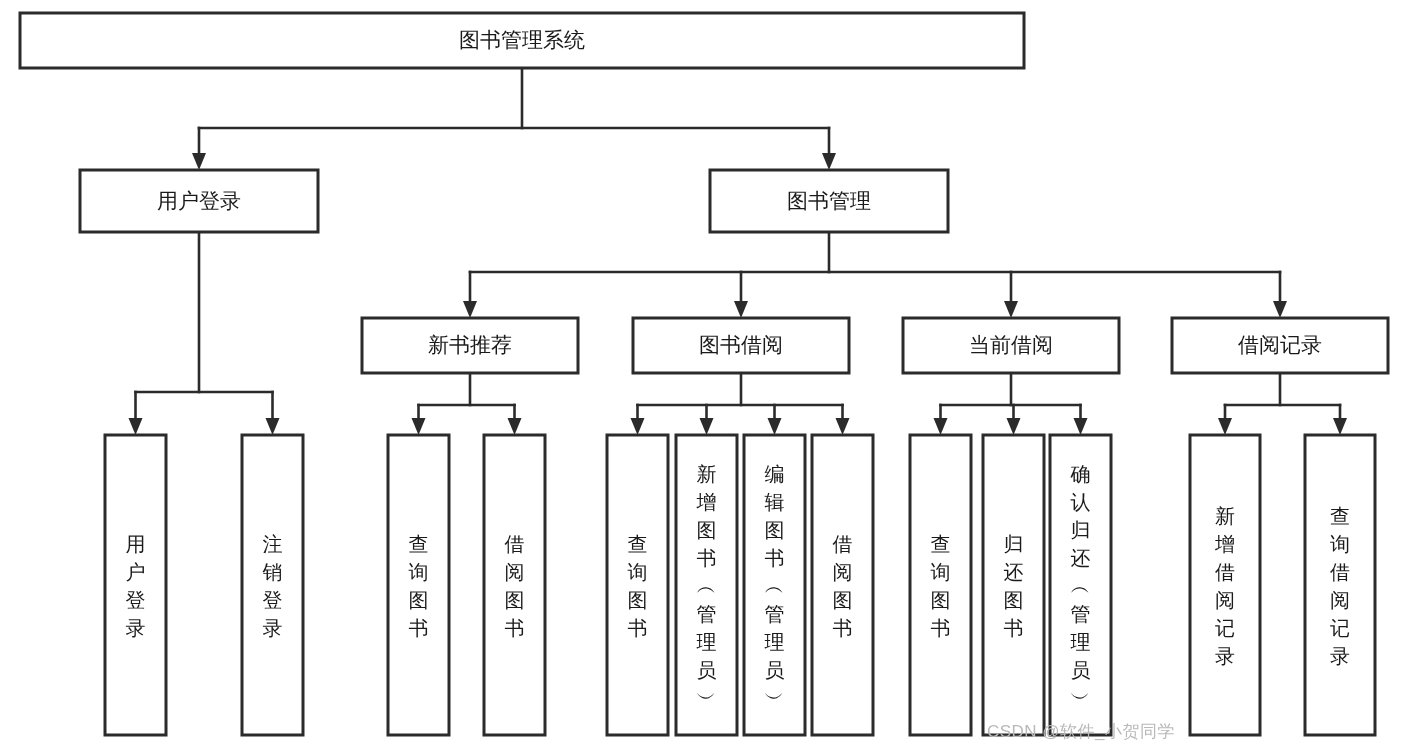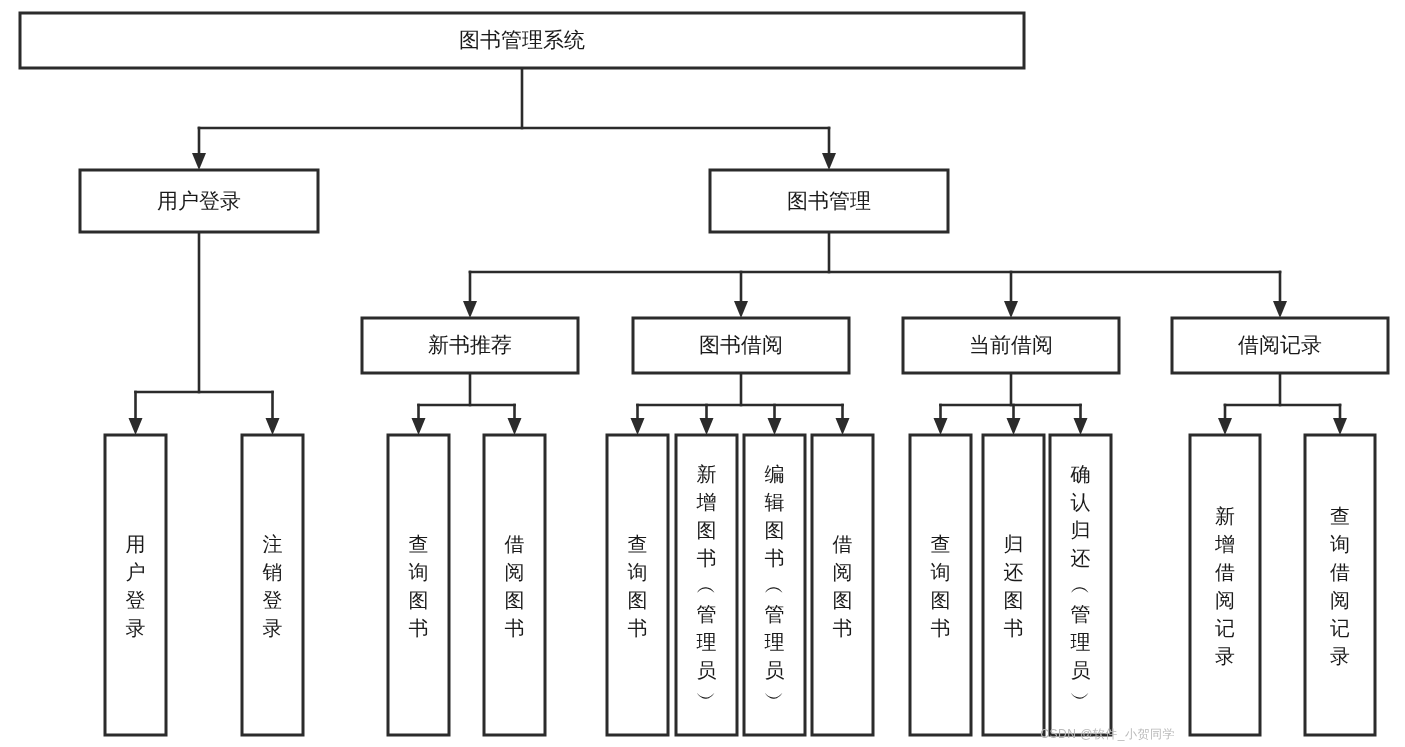--- a/index.html
+++ b/index.html
@@ -52,21 +52,21 @@
   }
   .arrow-head {
     fill: #2b2b2b;
     stroke: none;
   }
   .watermark {
     position: absolute;
     right: 8px;
     bottom: 4px;
     font-family: "Liberation Sans", "DejaVu Sans", sans-serif;
-    font-size: 12px;
+    font-size: 17px;
     color: #b9b9b9;
     letter-spacing: 0.5px;
     white-space: nowrap;
     user-select: none;
   }
 </style>
 </head>
 <body>
 
 <div id="diagram-root">

